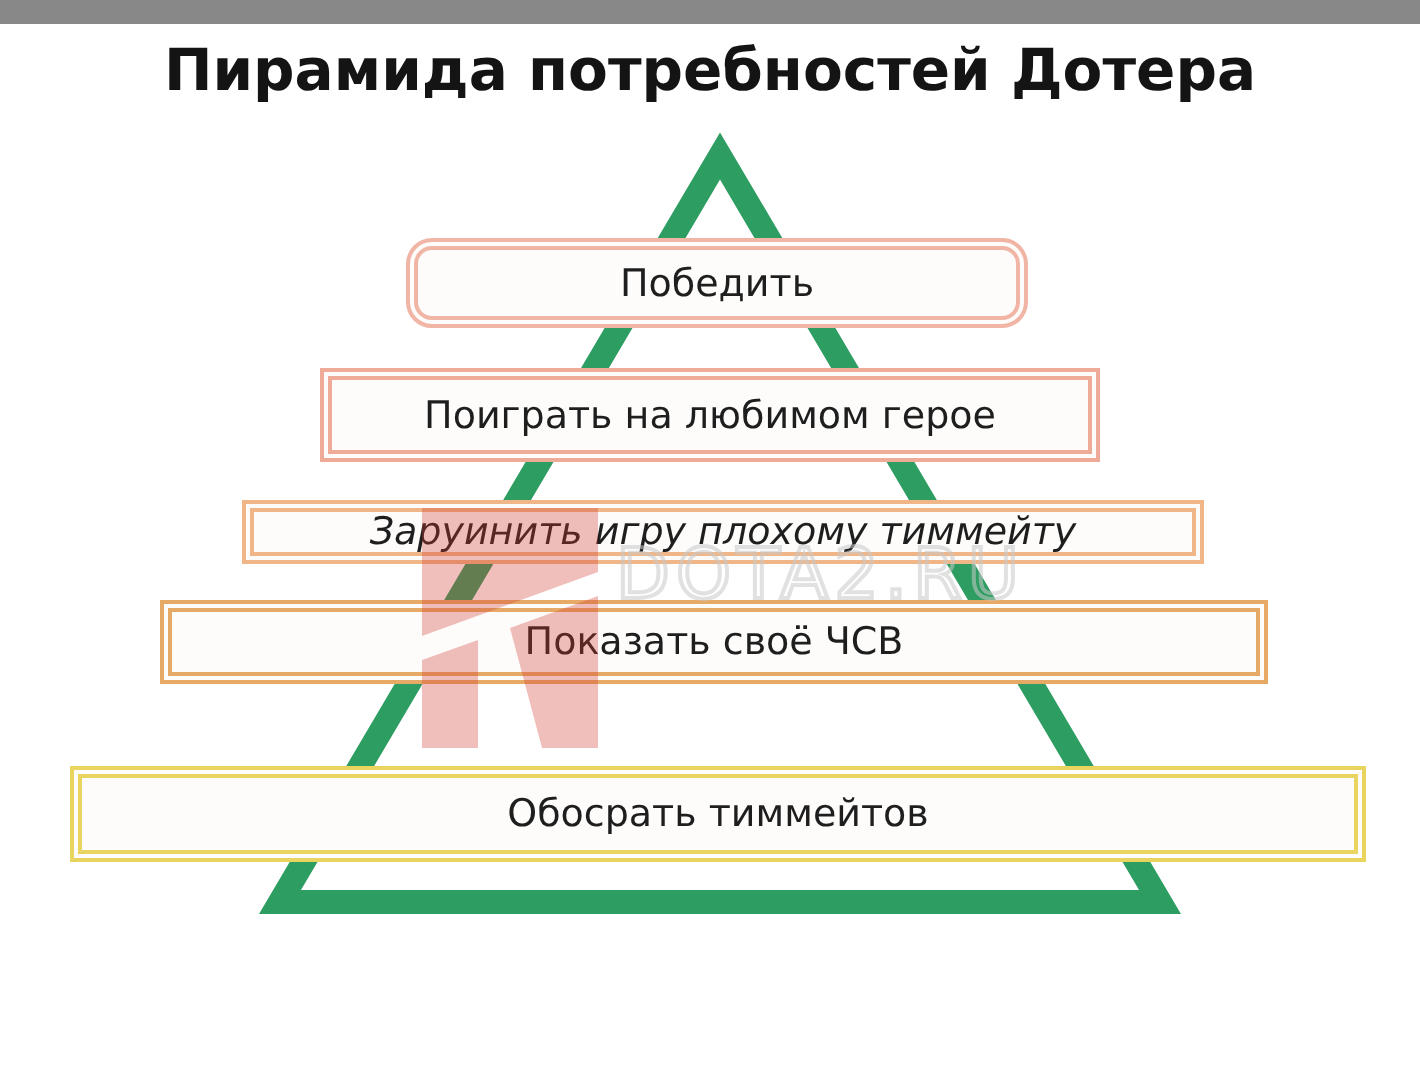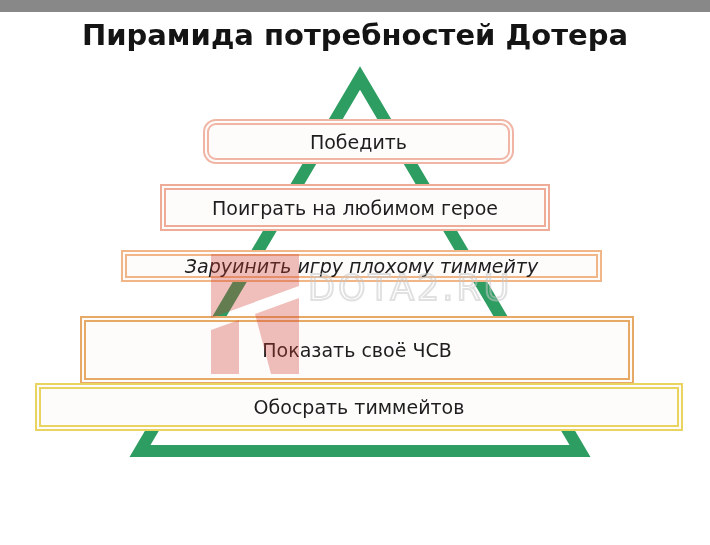--- a/index.html
+++ b/index.html
@@ -33,21 +33,21 @@
     border:6px double #ccc; 
     display:flex;
     align-items:center;
     justify-content:center;
     font-size:19px;
     color:#1e1e1e;
   }
   .lvl0{left:203px;top:107px;width:311px;height:45px;border-radius:13px;}
   .lvl1{left:160px;top:172px;width:390px;height:47px;}
   .lvl2{left:121px;top:238px;width:481px;height:32px;font-style:italic;}
-  .lvl3{left:80px; top:304px;width:554px;height:68px;}
+  .lvl3{left:80px; top:288px;width:554px;height:42px;}
   .lvl4{left:35px; top:371px;width:648px;height:48px;}
   .watermark{
     position:absolute;inset:0;
     z-index:4;
     pointer-events:none;
   }
   .wm-logo{
     position:absolute;
     left:205px;top:236px;
     width:100px;height:130px;

